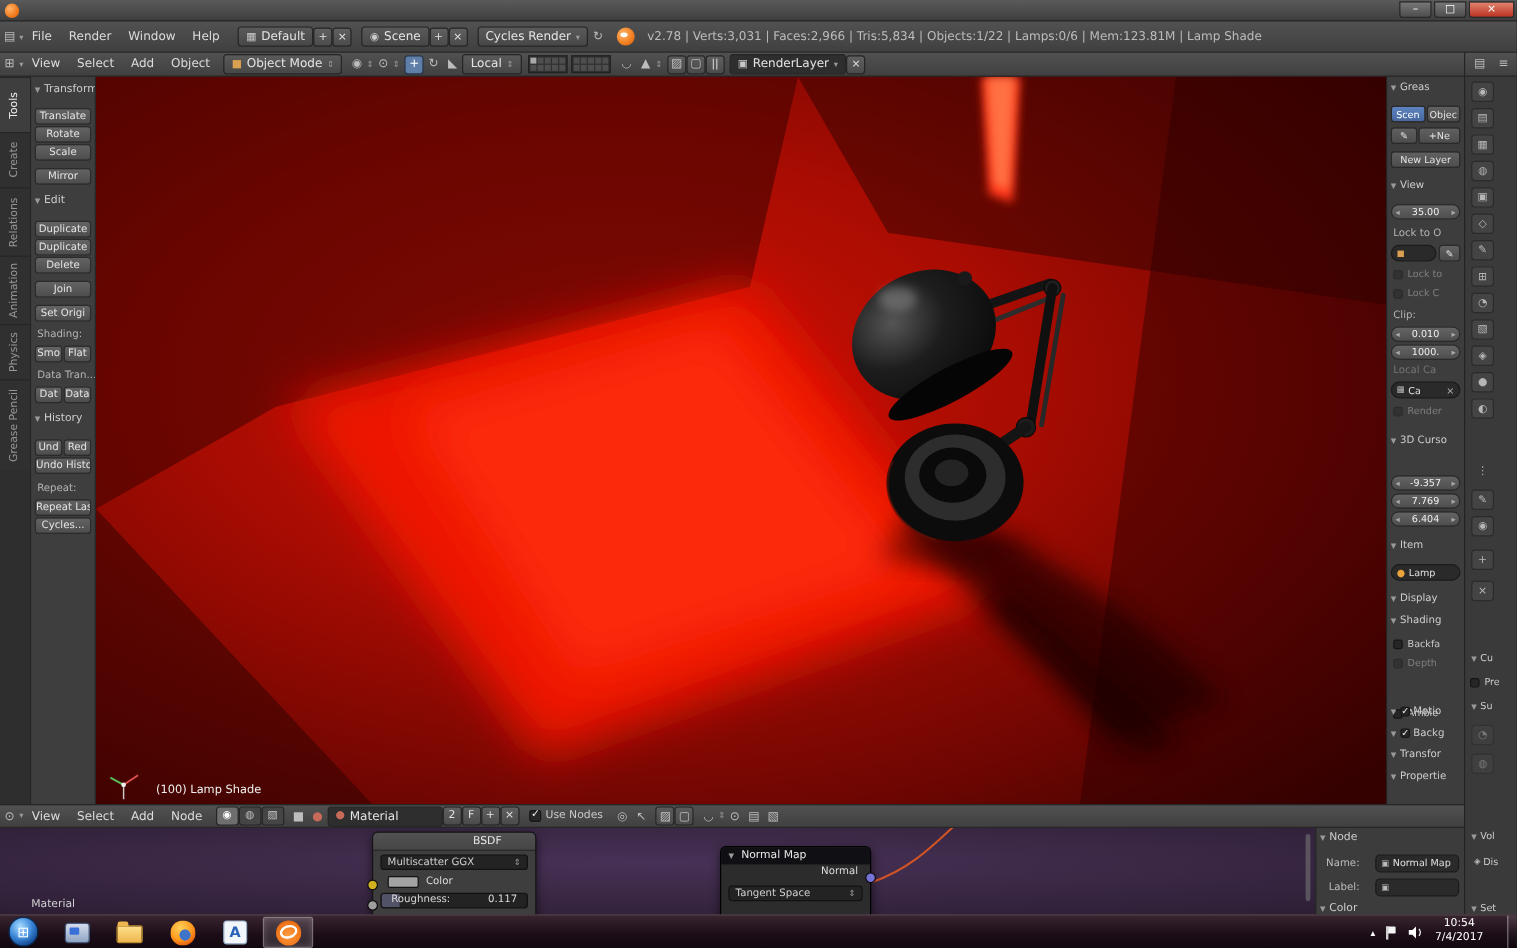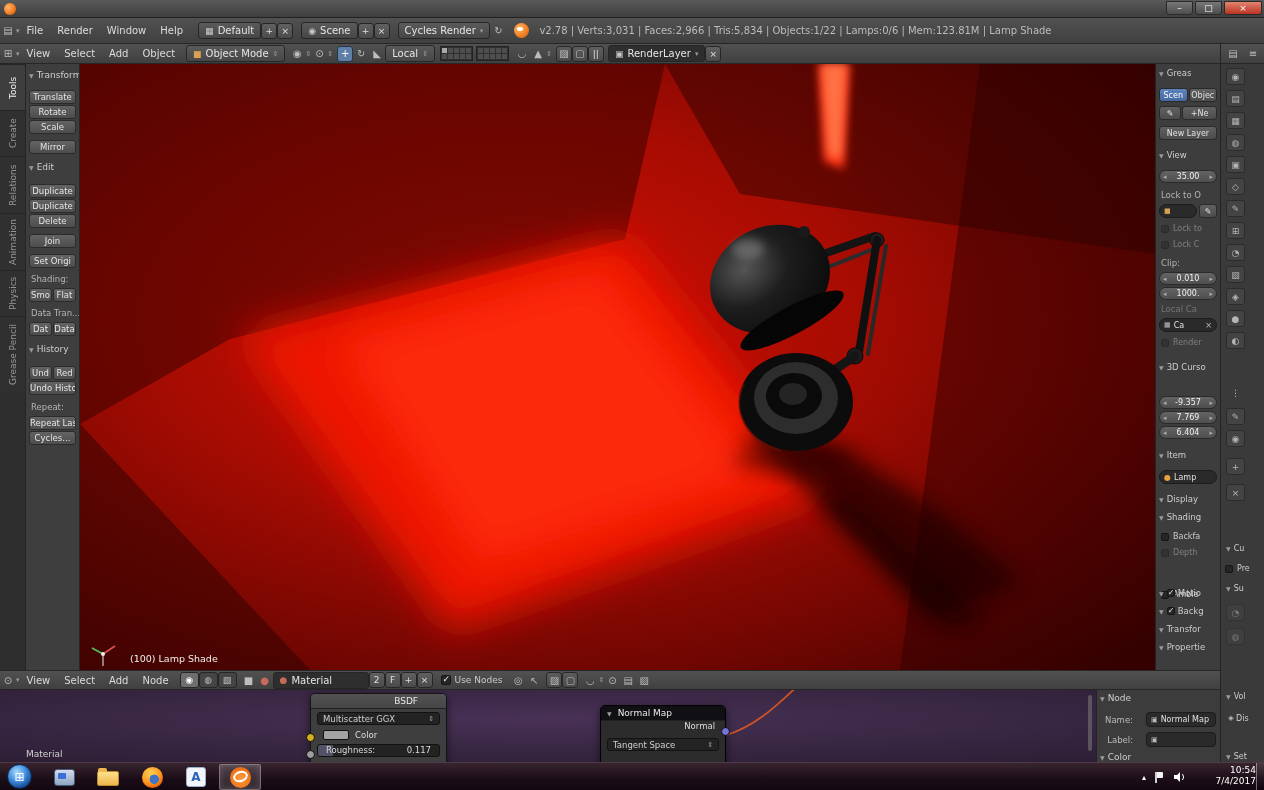--- a/index.html
+++ b/index.html
@@ -159,21 +159,21 @@
     color:#2a62b8; font-weight:bold; font-size:12px; display:flex; align-items:center; justify-content:center; }
   .ic-blender { width:21px; height:21px; border-radius:50%; position:relative;
     background:radial-gradient(circle at 50% 58%, #ff9c3f, #ef7519 62%, #c2580e); }
   .ic-blender::before { content:""; position:absolute; left:3px; top:4px; width:11px; height:7px;
     border:2px solid #fff; border-radius:50%; transform:rotate(-18deg); }
   #tray { position:absolute; right:78px; top:0; height:28px; display:flex; align-items:center; gap:9px; }
   .tray-up { color:#fff; font-size:8px; }
   .tray-flag { width:9px; height:11px; position:relative; }
   .tray-flag::before { content:""; position:absolute; left:0; top:0; width:8px; height:6px; background:#f4f4f4; border-radius:1px; }
   .tray-flag::after { content:""; position:absolute; left:0; top:0; width:1.5px; height:11px; background:#cfcfcf; }
-  #clock { position:absolute; right:8px; top:2px; width:56px; text-align:right; color:#fff; font-size:9px; line-height:11px; }
+  #clock { position:absolute; right:20px; top:2px; width:56px; text-align:center; color:#fff; font-size:9px; line-height:11px; }
   #showdesk { position:absolute; right:0; top:0; bottom:0; width:8px; border-left:1px solid rgba(255,255,255,.4);
     background:linear-gradient(rgba(255,255,255,.1),rgba(0,0,0,.25)); }
 </style>
 </head>
 <body>
 
 <div class="app">
 
   <div id="titlebar">
     <span class="appico"></span>

